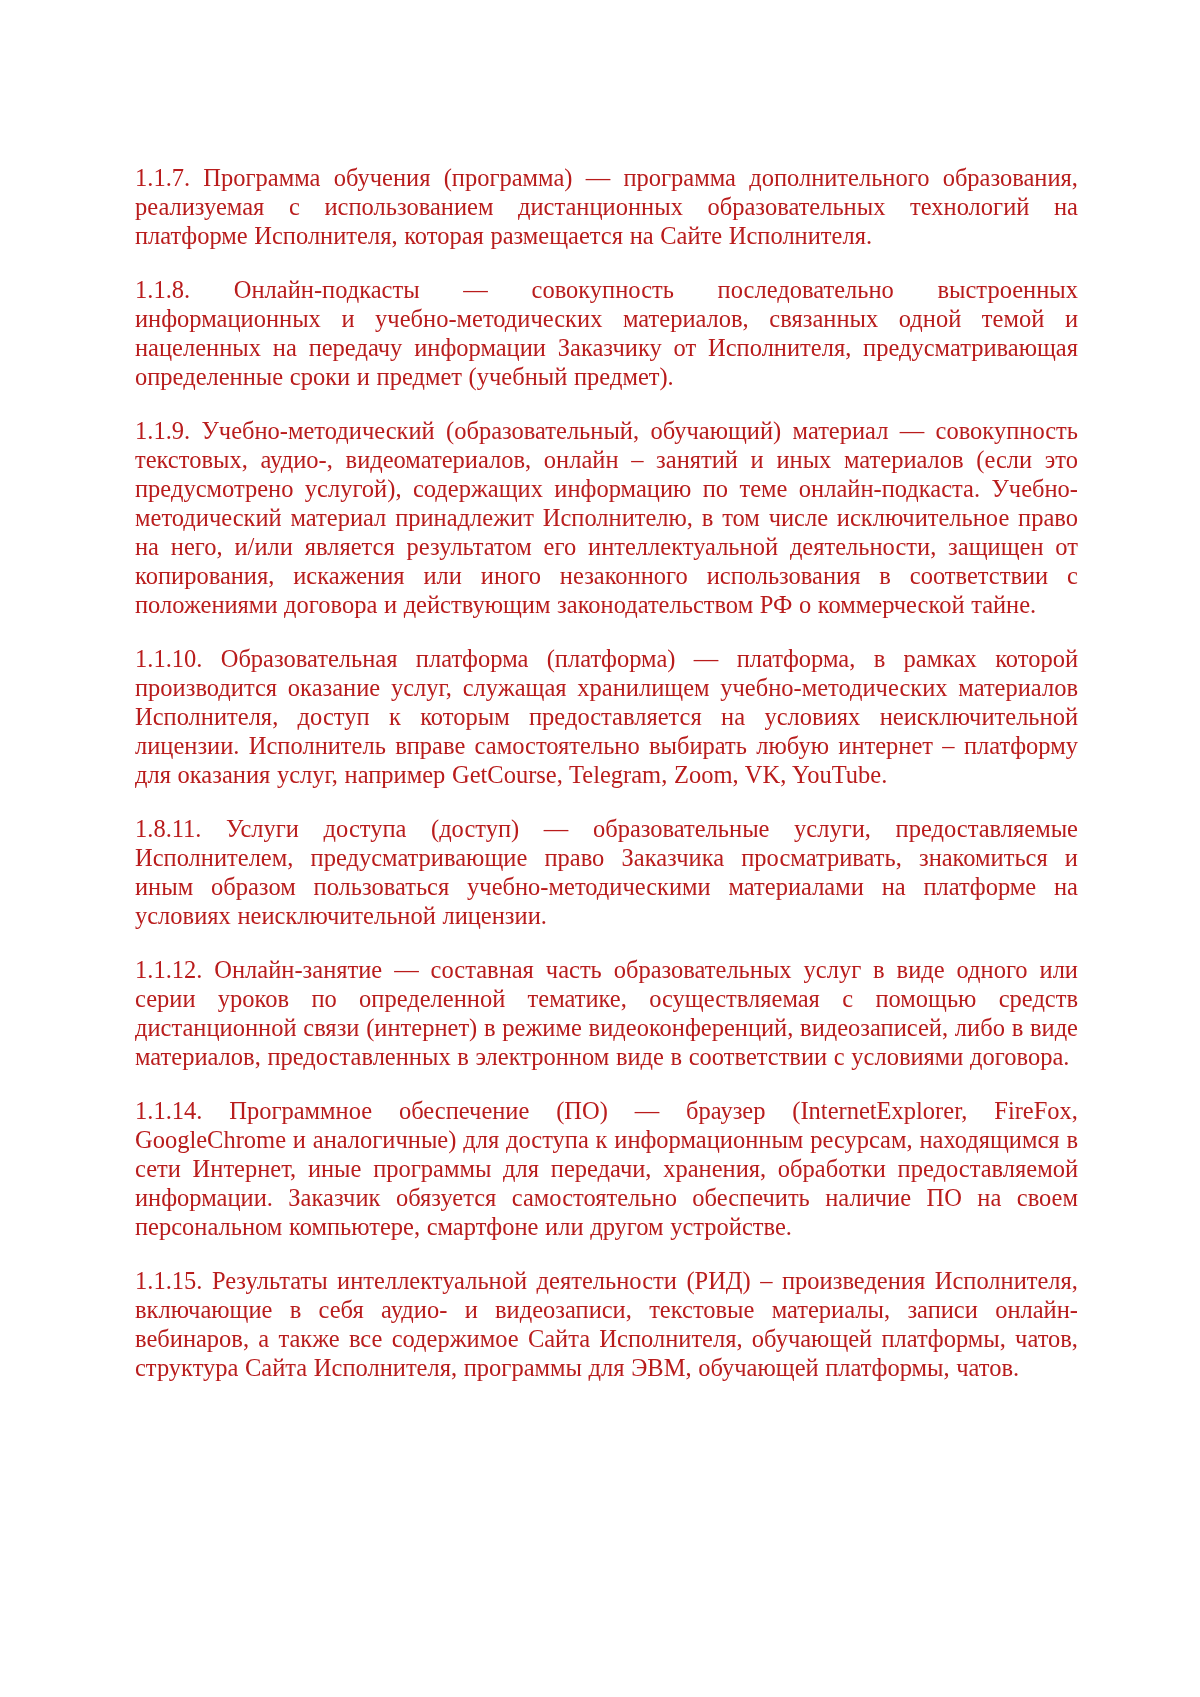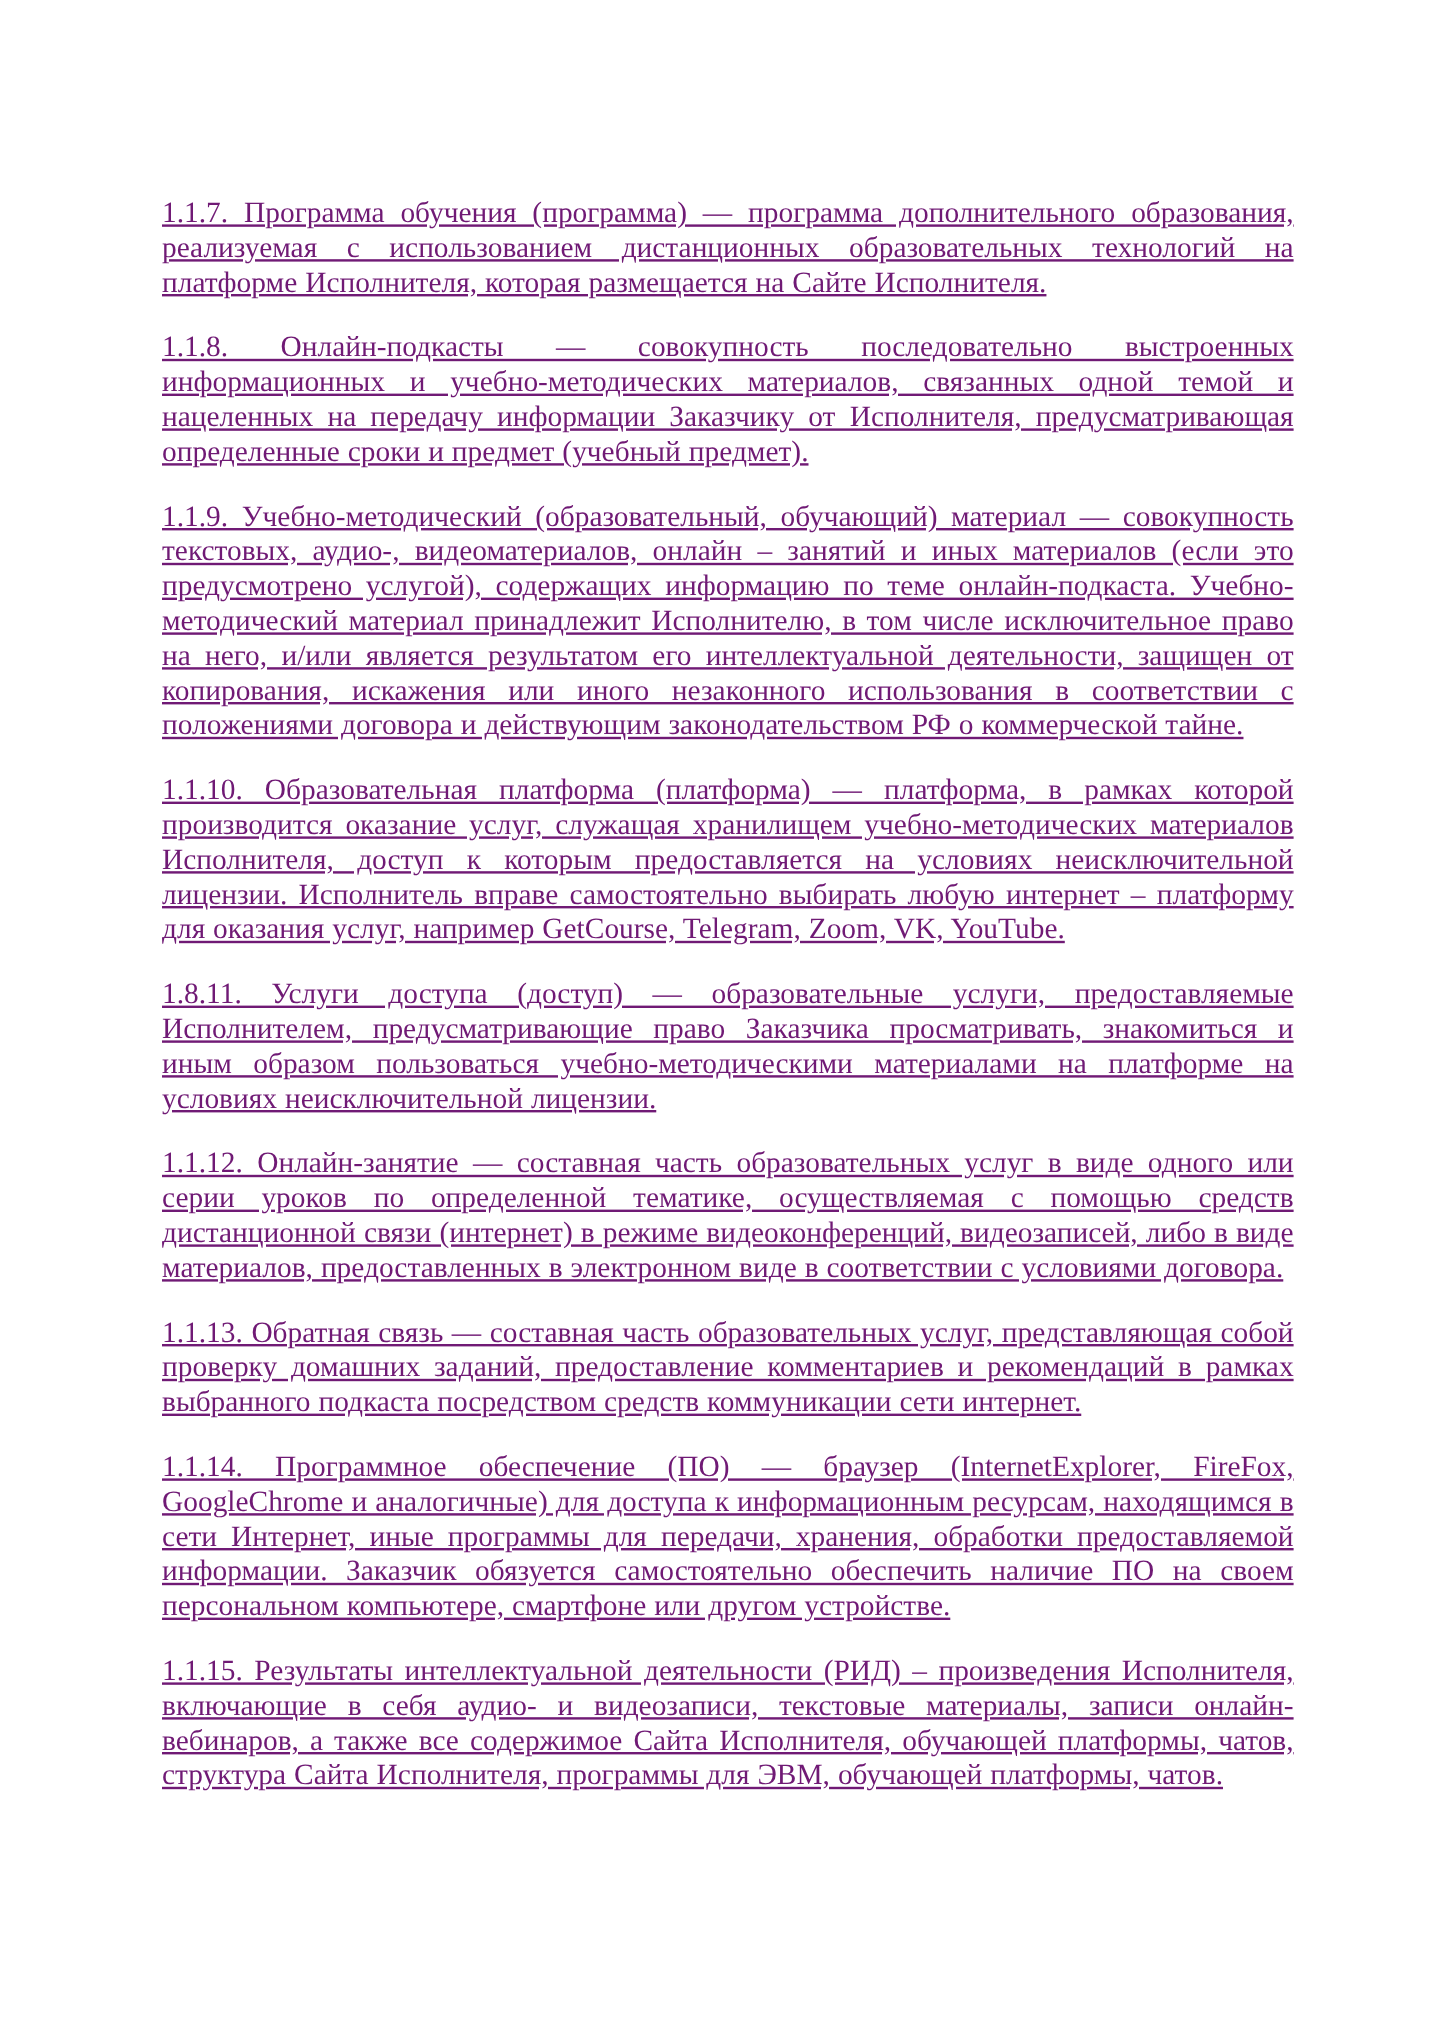--- a/index.html
+++ b/index.html
@@ -13,33 +13,31 @@
     height: 1697px;
     background: #ffffff;
     box-sizing: border-box;
     padding: 163px 122px 0 135px;
     overflow: hidden;
   }
   .para {
     font-family: "Liberation Serif", "DejaVu Serif", serif;
     font-size: 24.5px;
     line-height: 29px;
-    color: #701a75;
+    color: #b91c1c;
     text-align: justify;
     margin: 0 0 25px 0;
     word-spacing: 0.5px;
-    text-decoration: underline;
   }
 </style>
 </head>
 <body>
 
 <div class="page">
   <p class="para">1.1.7. Программа обучения (программа) — программа дополнительного образования, реализуемая с использованием дистанционных образовательных технологий на платформе Исполнителя, которая размещается на Сайте Исполнителя.</p>
   <p class="para">1.1.8. Онлайн-подкасты — совокупность последовательно выстроенных информационных и учебно-методических материалов, связанных одной темой и нацеленных на передачу информации Заказчику от Исполнителя, предусматривающая определенные сроки и предмет (учебный предмет).</p>
   <p class="para">1.1.9. Учебно-методический (образовательный, обучающий) материал — совокупность текстовых, аудио-, видеоматериалов, онлайн – занятий и иных материалов (если это предусмотрено услугой), содержащих информацию по теме онлайн-подкаста. Учебно-методический материал принадлежит Исполнителю, в том числе исключительное право на него, и/или является результатом его интеллектуальной деятельности, защищен от копирования, искажения или иного незаконного использования в соответствии с положениями договора и действующим законодательством РФ о коммерческой тайне.</p>
   <p class="para">1.1.10. Образовательная платформа (платформа) — платформа, в рамках которой производится оказание услуг, служащая хранилищем учебно-методических материалов Исполнителя, доступ к которым предоставляется на условиях неисключительной лицензии. Исполнитель вправе самостоятельно выбирать любую интернет – платформу для оказания услуг, например GetCourse, Telegram, Zoom, VK, YouTube.</p>
   <p class="para">1.8.11. Услуги доступа (доступ) — образовательные услуги, предоставляемые Исполнителем, предусматривающие право Заказчика просматривать, знакомиться и иным образом пользоваться учебно-методическими материалами на платформе на условиях неисключительной лицензии.</p>
   <p class="para">1.1.12. Онлайн-занятие — составная часть образовательных услуг в виде одного или серии уроков по определенной тематике, осуществляемая с помощью средств дистанционной связи (интернет) в режиме видеоконференций, видеозаписей, либо в виде материалов, предоставленных в электронном виде в соответствии с условиями договора.</p>
-  <p class="para">1.1.13. Обратная связь — составная часть образовательных услуг, представляющая собой проверку домашних заданий, предоставление комментариев и рекомендаций в рамках выбранного подкаста посредством средств коммуникации сети интернет.</p>
   <p class="para">1.1.14. Программное обеспечение (ПО) — браузер (InternetExplorer, FireFox, GoogleChrome и аналогичные) для доступа к информационным ресурсам, находящимся в сети Интернет, иные программы для передачи, хранения, обработки предоставляемой информации. Заказчик обязуется самостоятельно обеспечить наличие ПО на своем персональном компьютере, смартфоне или другом устройстве.</p>
   <p class="para">1.1.15. Результаты интеллектуальной деятельности (РИД) – произведения Исполнителя, включающие в себя аудио- и видеозаписи, текстовые материалы, записи онлайн-вебинаров, а также все содержимое Сайта Исполнителя, обучающей платформы, чатов, структура Сайта Исполнителя, программы для ЭВМ, обучающей платформы, чатов.</p>
 </div>
 
 </body></html>

